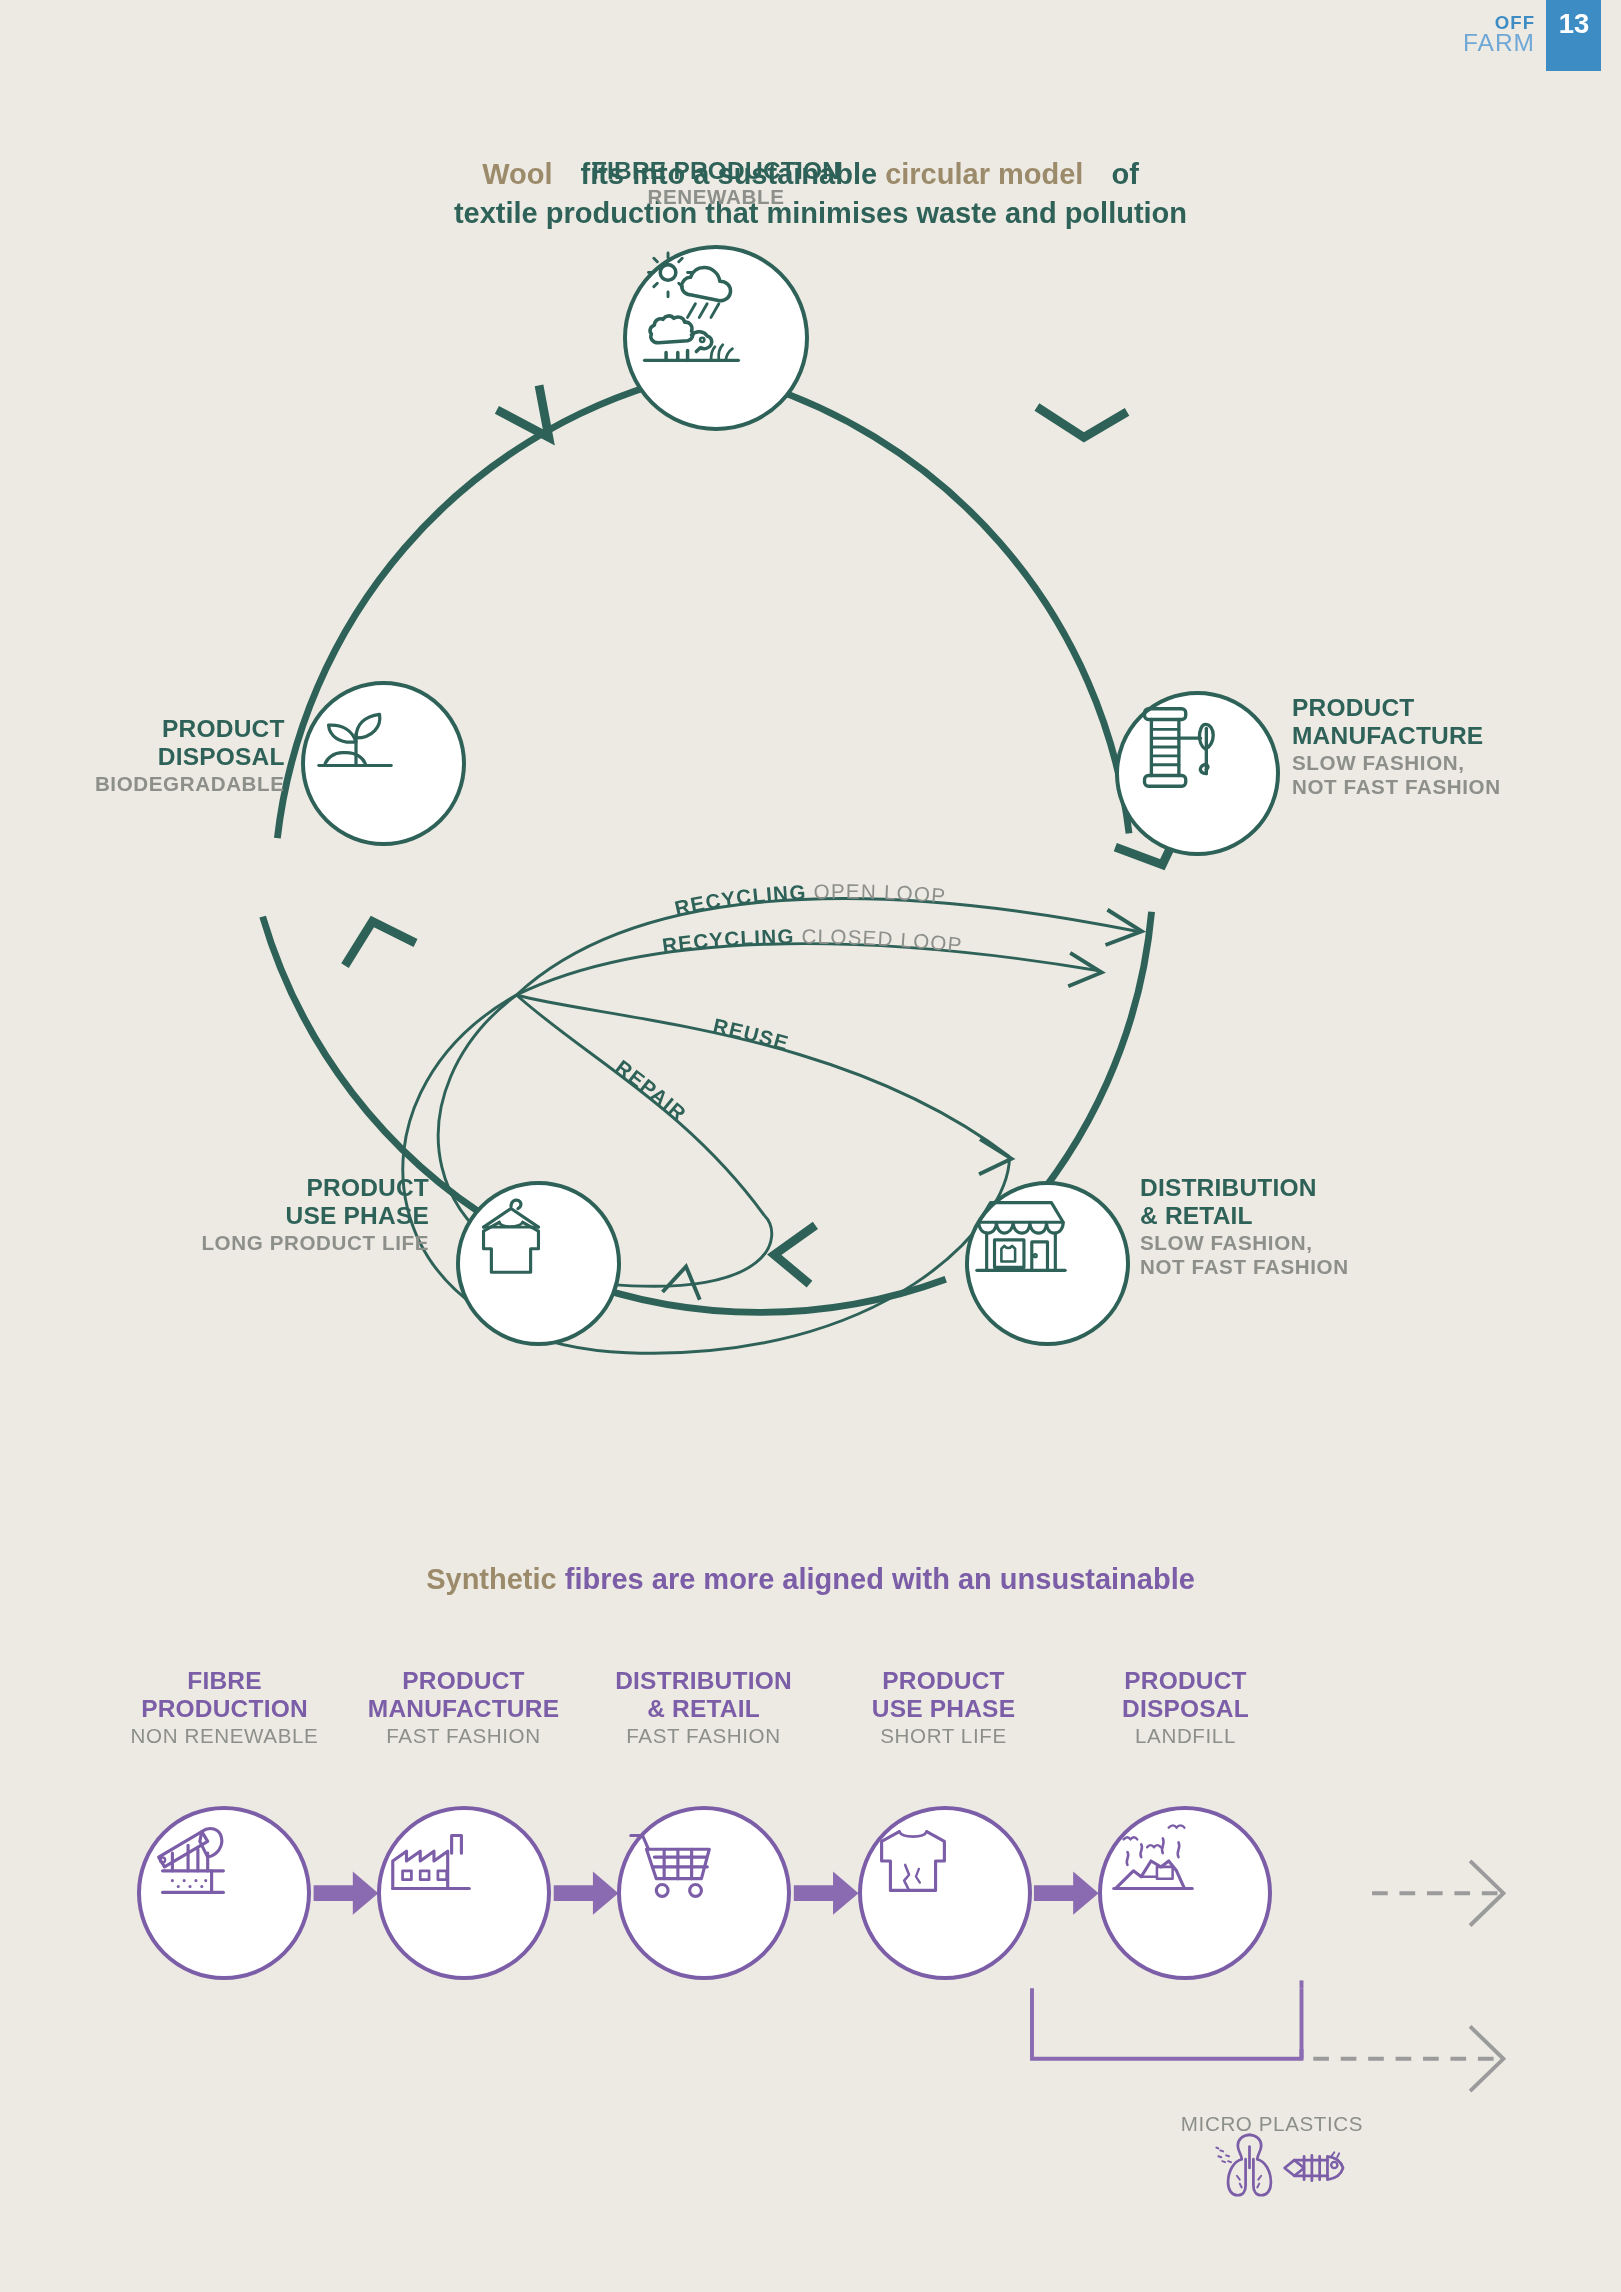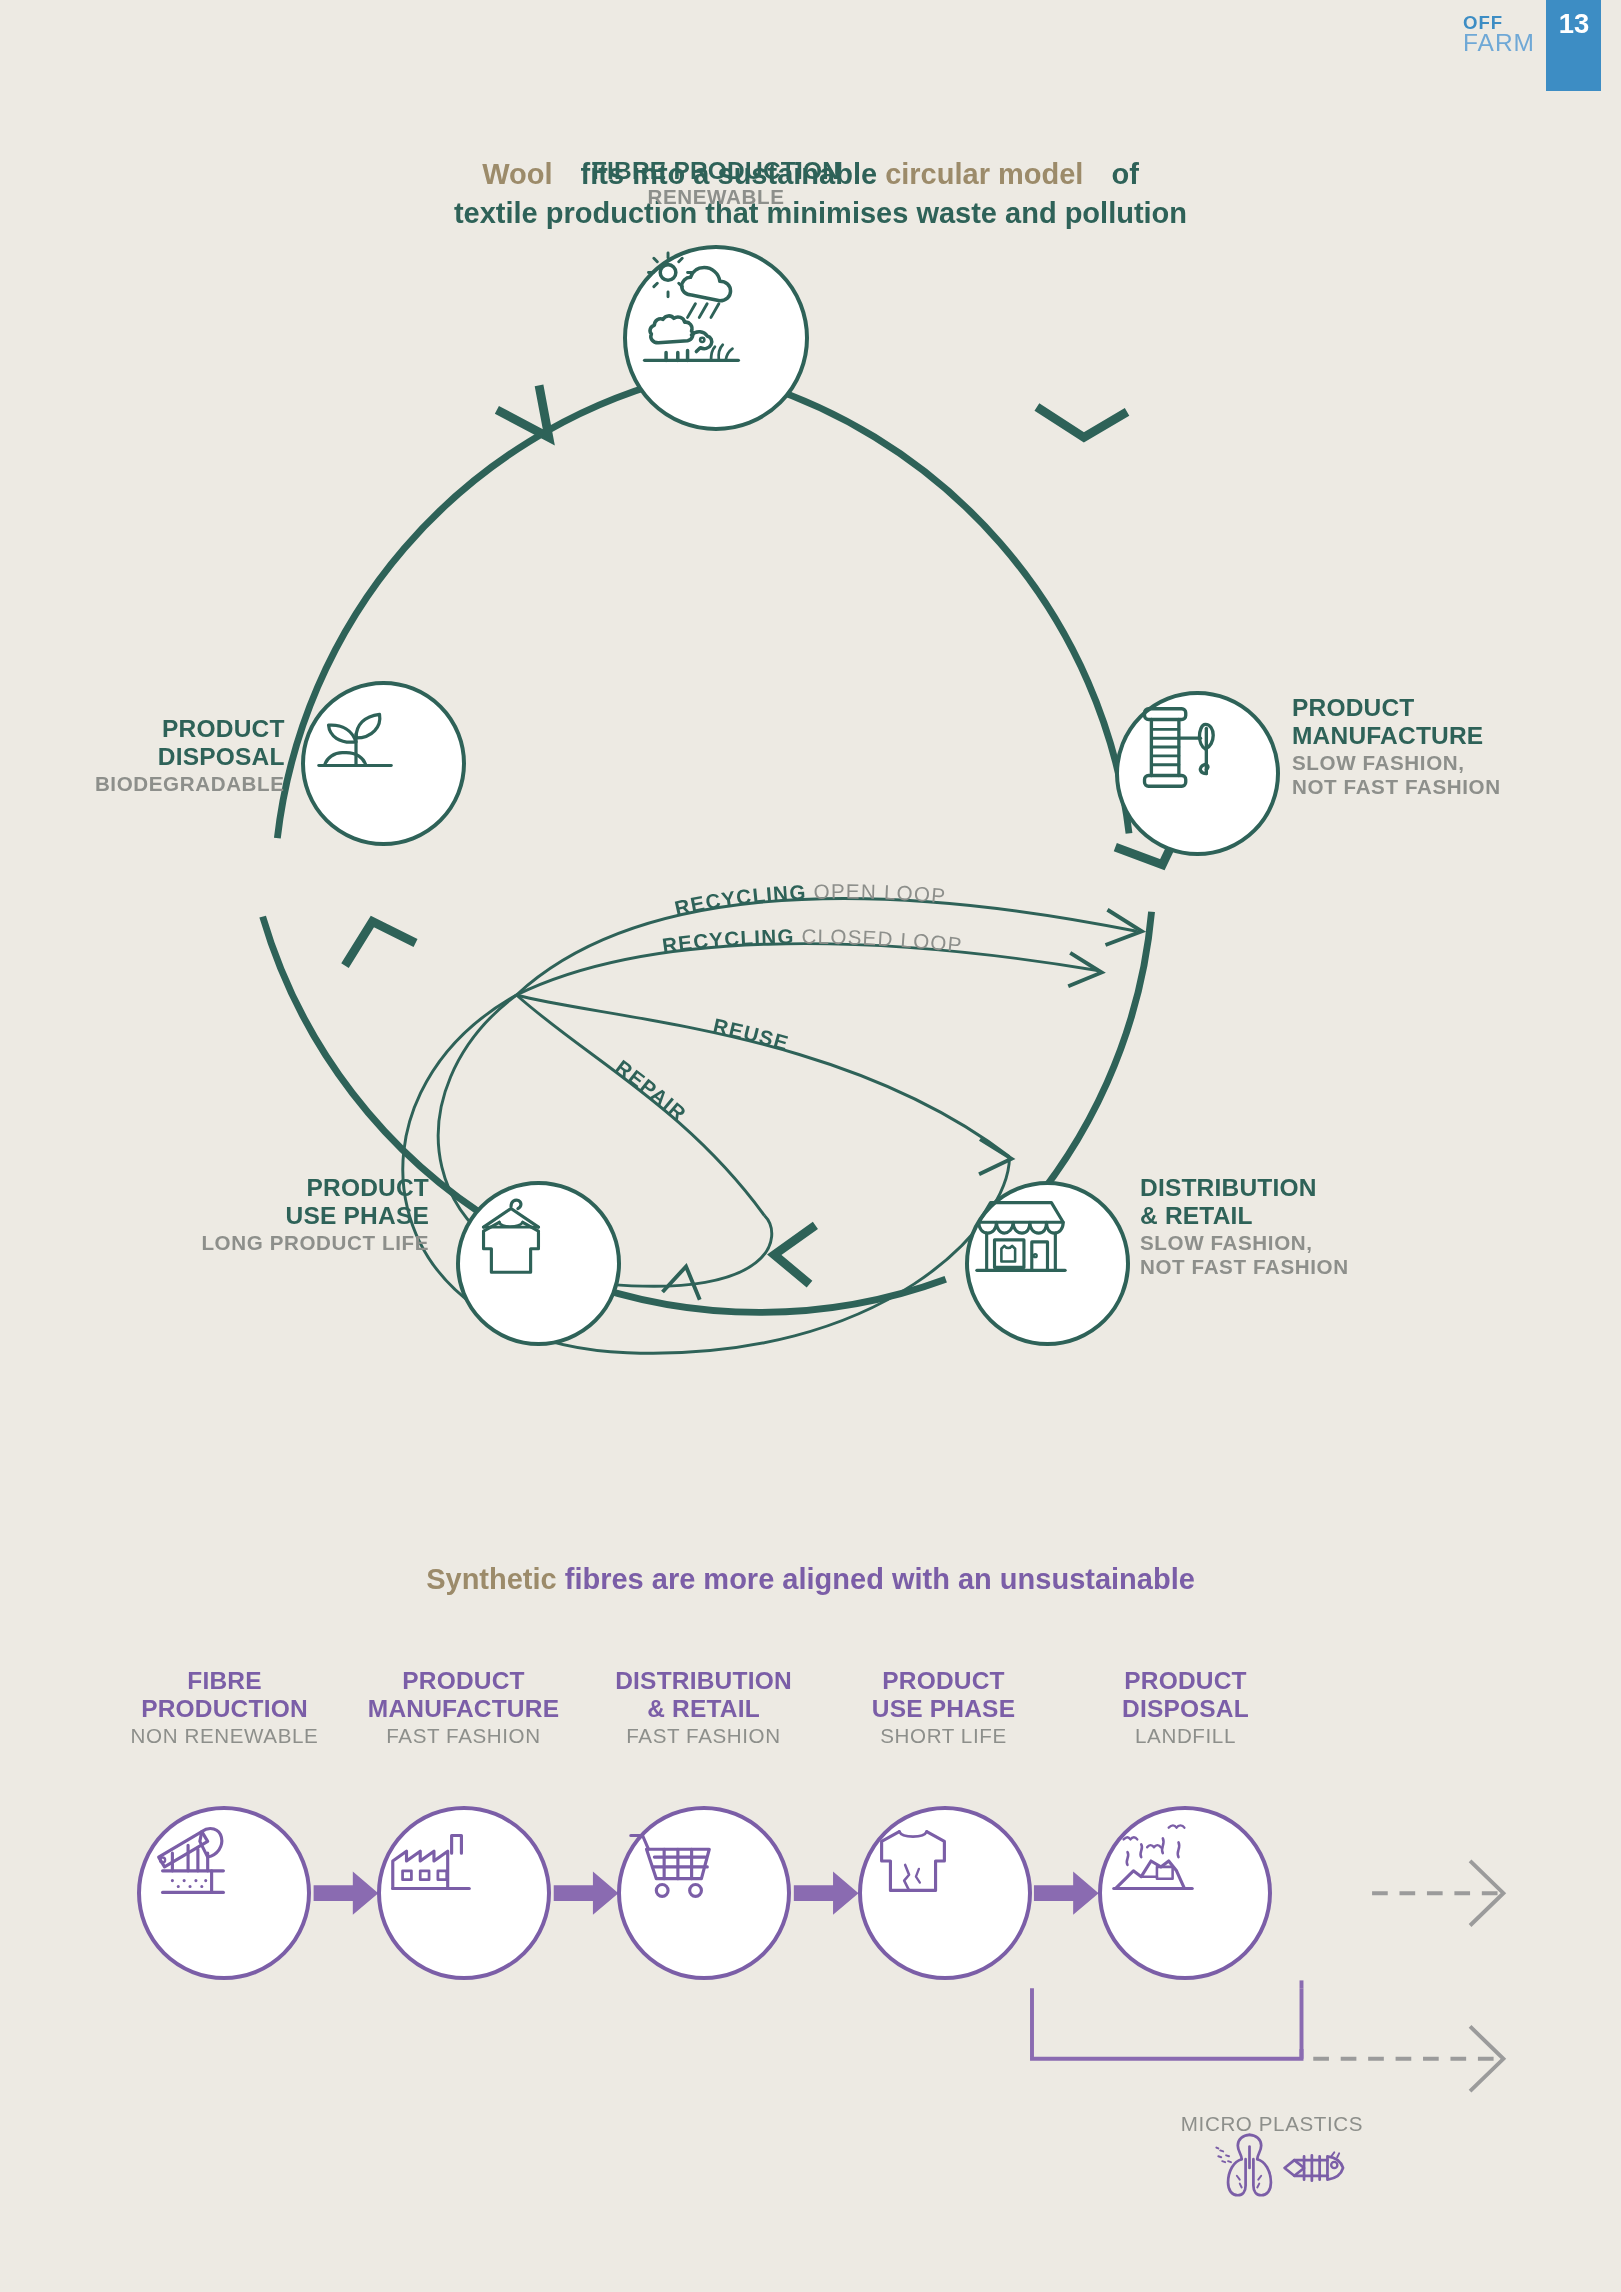--- a/index.html
+++ b/index.html
@@ -9,26 +9,26 @@
     background:#edeae3;
     font-family:"Liberation Sans", sans-serif;
     position:relative;
     overflow:hidden;
   }
 
   
   #header { position:absolute; top:0; right:0; width:314px; height:71px; }
   #brand {
     position:absolute; right:86px; top:13.7px;
-    text-align:left; line-height:0.95;
+    text-align:right; line-height:0.95;
   }
   #brand .off  { font-size:18.6px; font-weight:bold; color:#3d8dc4; letter-spacing:1px; }
   #brand .farm { font-size:24.5px; font-weight:normal; color:#6fa8d6; letter-spacing:1px; }
   #pagebox {
-    position:absolute; right:19.6px; top:0; width:55px; height:91px;
+    position:absolute; right:19.6px; top:0; width:55px; height:71px;
     background:#3d8dc4; color:#ffffff;
     font-size:27.4px; font-weight:bold;
     display:flex; align-items:flex-start; justify-content:center;
     padding-top:7.8px;
   }
 
   
   .section-title {
     position:absolute; left:0; width:1621px; text-align:center;
     font-size:29px; font-weight:bold; line-height:1.35;

